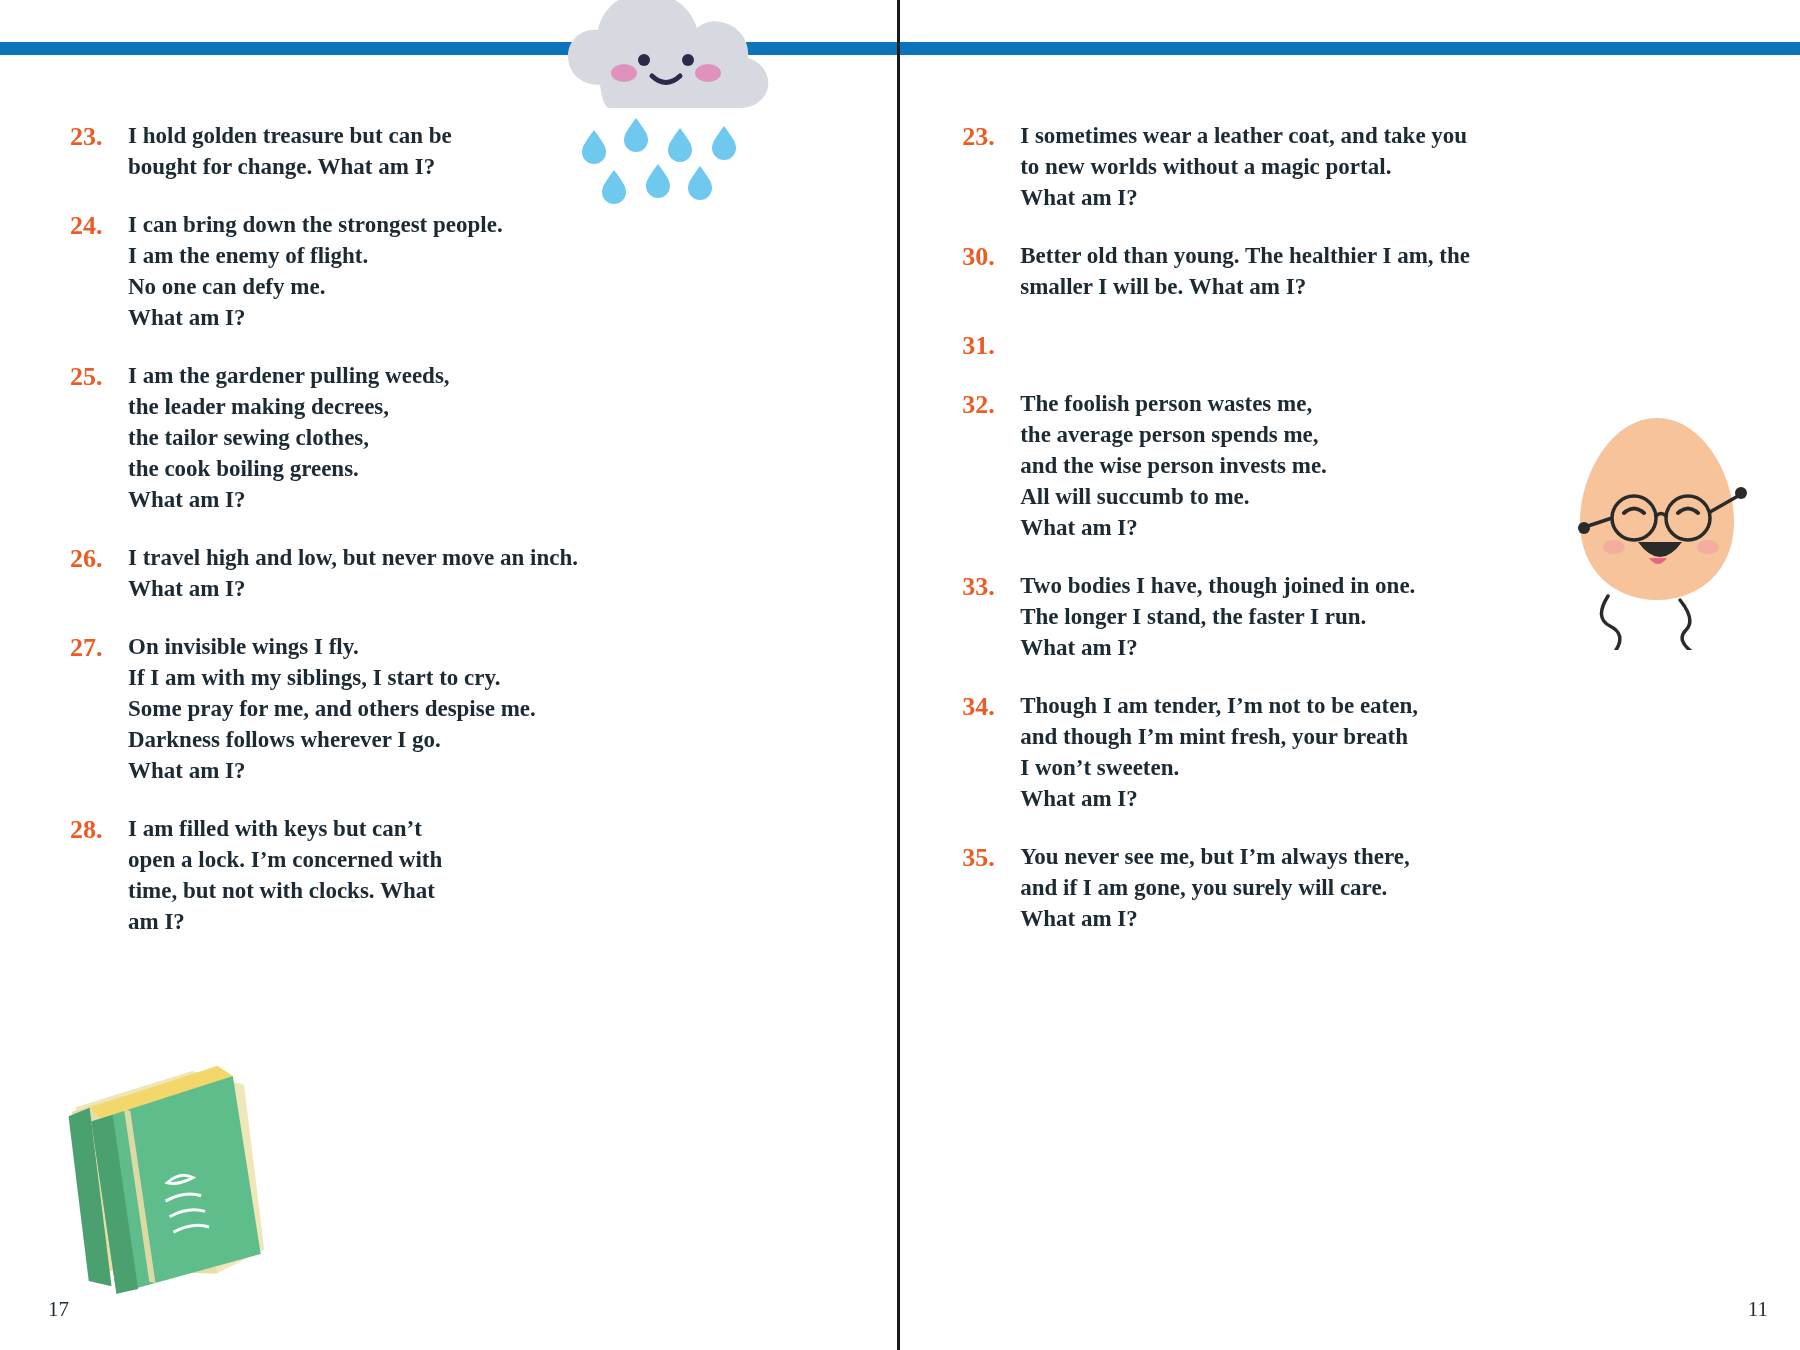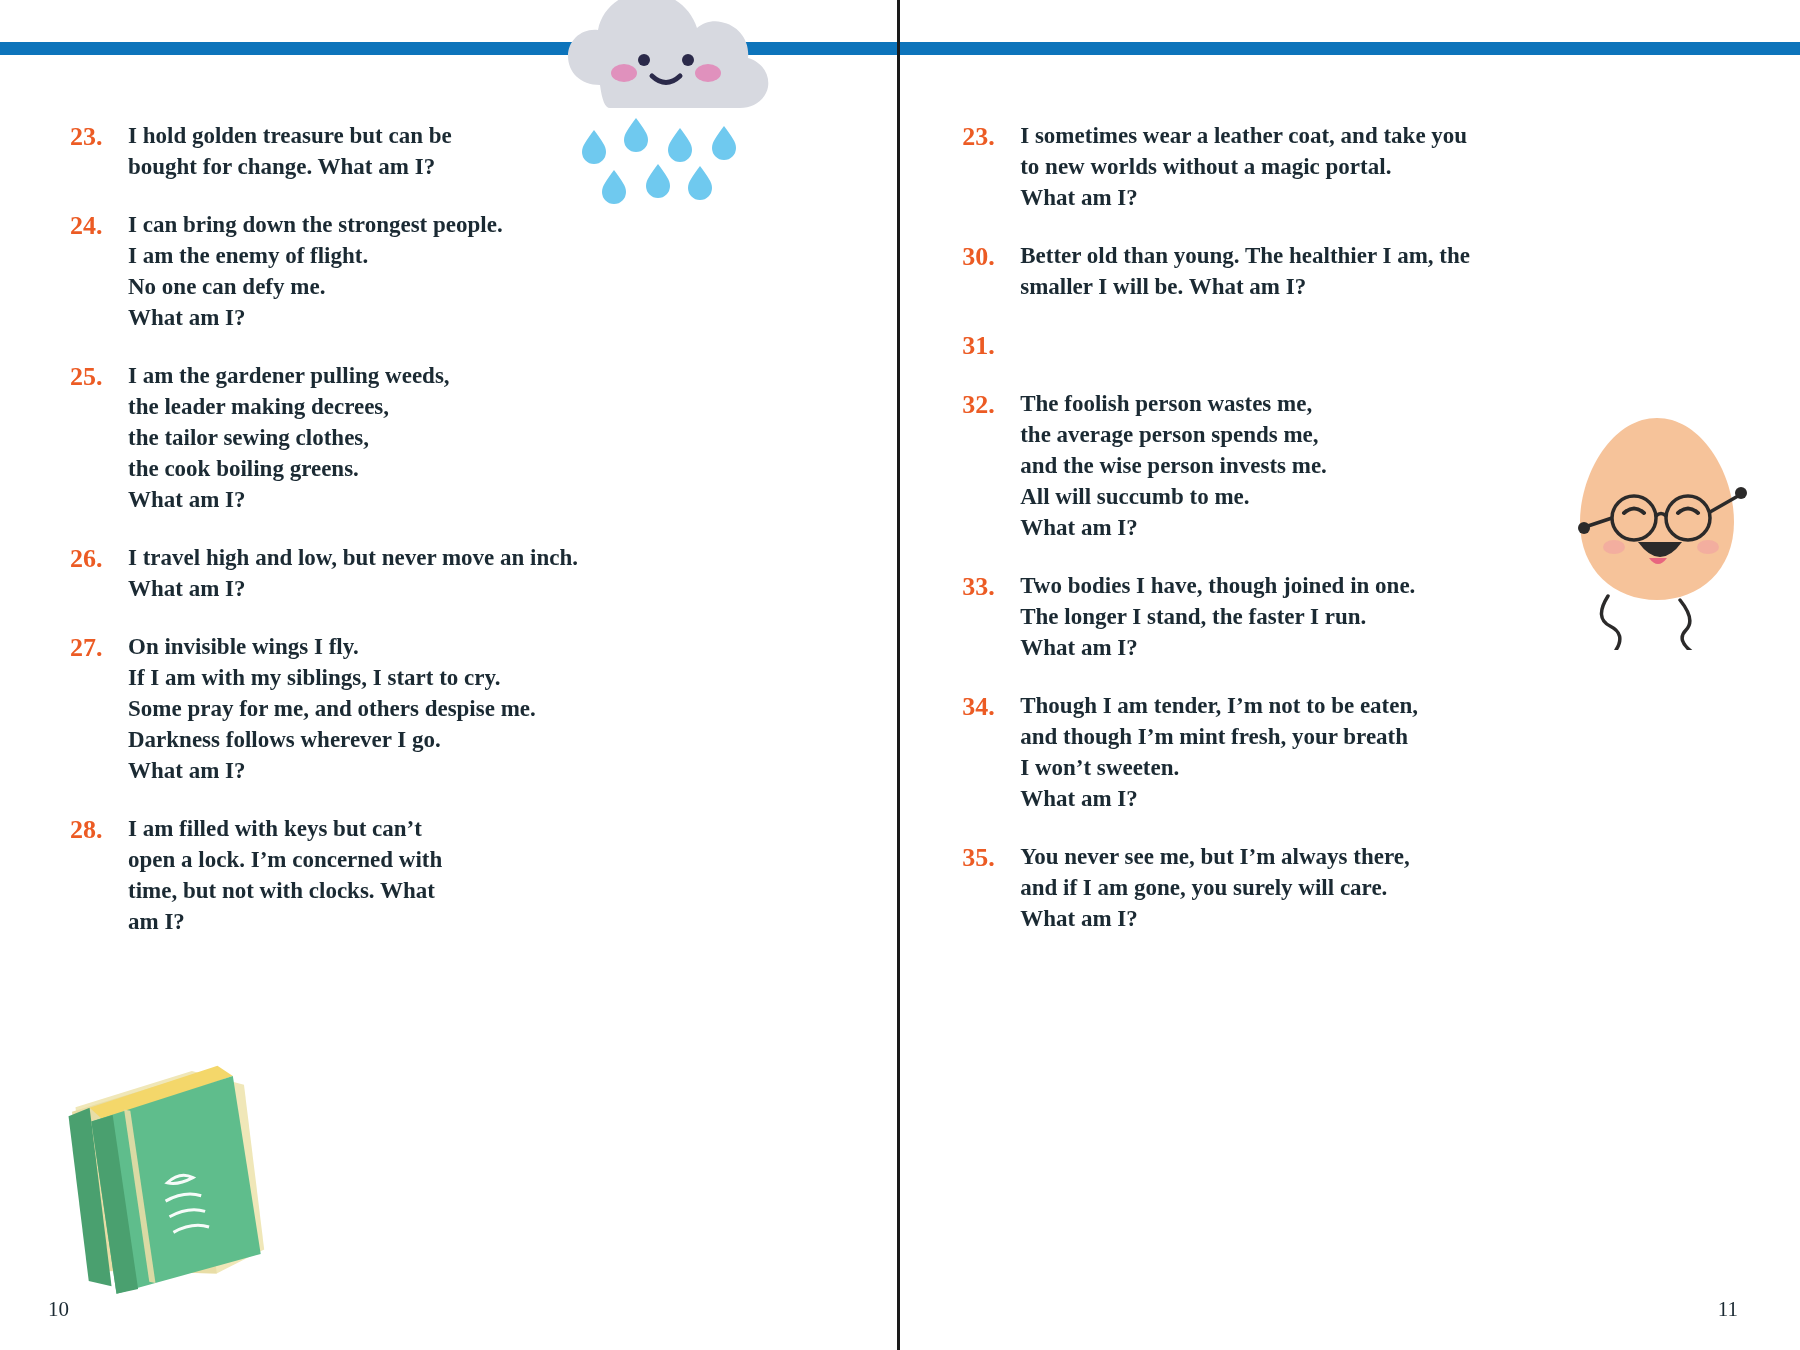--- a/index.html
+++ b/index.html
@@ -76,21 +76,21 @@
   .riddle.indent .txt { max-width: 430px; }
 
   .folio {
     position: absolute;
     bottom: 28px;
     font-family: "Liberation Serif", serif;
     font-size: 21px;
     color: #1b2a33;
   }
   .folio-left { left: 48px; }
-  .folio-right { right: 62px; text-align: right; }
+  .folio-right { right: 32px; text-align: right; }
 
   
   .cloud-art {
     position: absolute;
     left: 540px;
     top: -10px;
     width: 260px;
     height: 250px;
     z-index: 1;
   }
@@ -200,21 +200,21 @@
       </div>
       <div class="riddle indent">
         <span class="num">28.</span>
         <span class="txt">I am filled with keys but can’t
 open a lock. I’m concerned with
 time, but not with clocks. What
 am I?</span>
       </div>
     </div>
 
-    <div class="folio folio-left">10</div>
+    <div class="folio folio-left">17</div>
   </div>
 
   <div class="page page-right">
     <div class="rule"></div>
 
     <div class="egg-art">
       <svg viewBox="0 0 230 250" width="230" height="250">
         <g>
           <path d="M115 18 C160 18 192 74 192 122 C192 170 158 200 115 200 C72 200 38 170 38 122 C38 74 70 18 115 18 Z" fill="#f6c39a"></path>
           <g stroke="#2b2a2a" stroke-width="3.5" fill="none">

